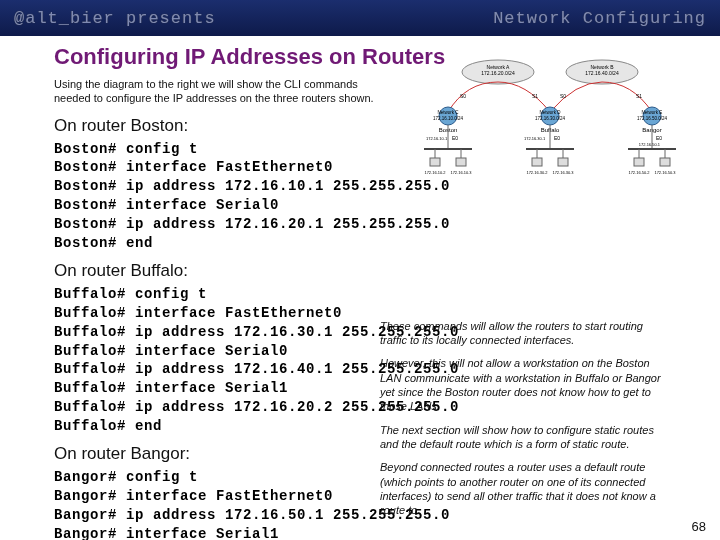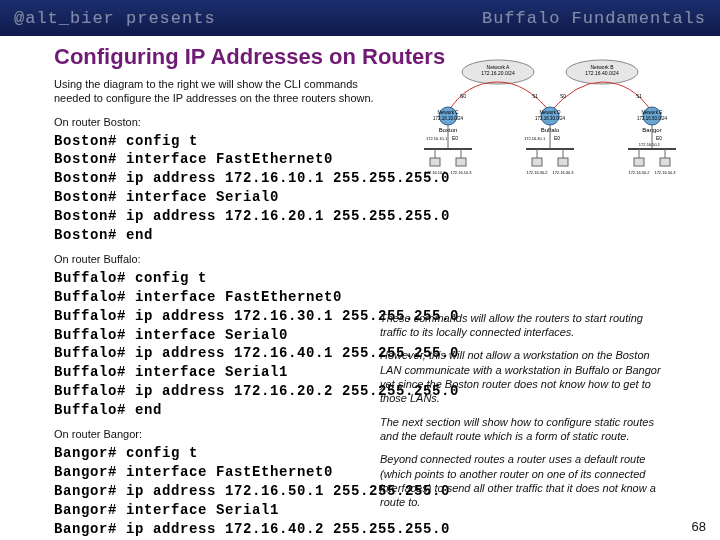--- a/index.html
+++ b/index.html
@@ -40,21 +40,21 @@
     width: 320px;
     font-size: 11px;
     line-height: 1.25;
     color: #111;
     margin-bottom: 10px;
   }
   .cli-sec {
     margin-bottom: 8px;
   }
   .sec-label {
-    font-size: 11px;
+    font-size: 17px;
     color: #111;
     margin-bottom: 4px;
   }
   .cli {
     font-family: 'Courier New', monospace;
     font-size: 14px;
     letter-spacing: 0.6px;
     line-height: 1.35;
     font-weight: bold;
     white-space: pre;
@@ -87,21 +87,21 @@
     font-size: 13px;
     color: #111;
     padding-left: 9px;
   }
 </style>
 </head>
 <body>
 
 <div class="banner">
   <span>@alt_bier presents</span>
-  <span>Buffalo Fundamentals</span>
+  <span>Network Configuring</span>
 </div>
 
 <div class="content">
   <h1>Configuring IP Addresses on Routers</h1>
   <p class="intro">Using the diagram to the right we will show the CLI commands needed to configure the IP addresses on the three routers shown.</p>
 
   <div class="cli-sec">
     <div class="sec-label">On router Boston:</div>
     <div class="cli">Boston# config t
 Boston# interface FastEthernet0

